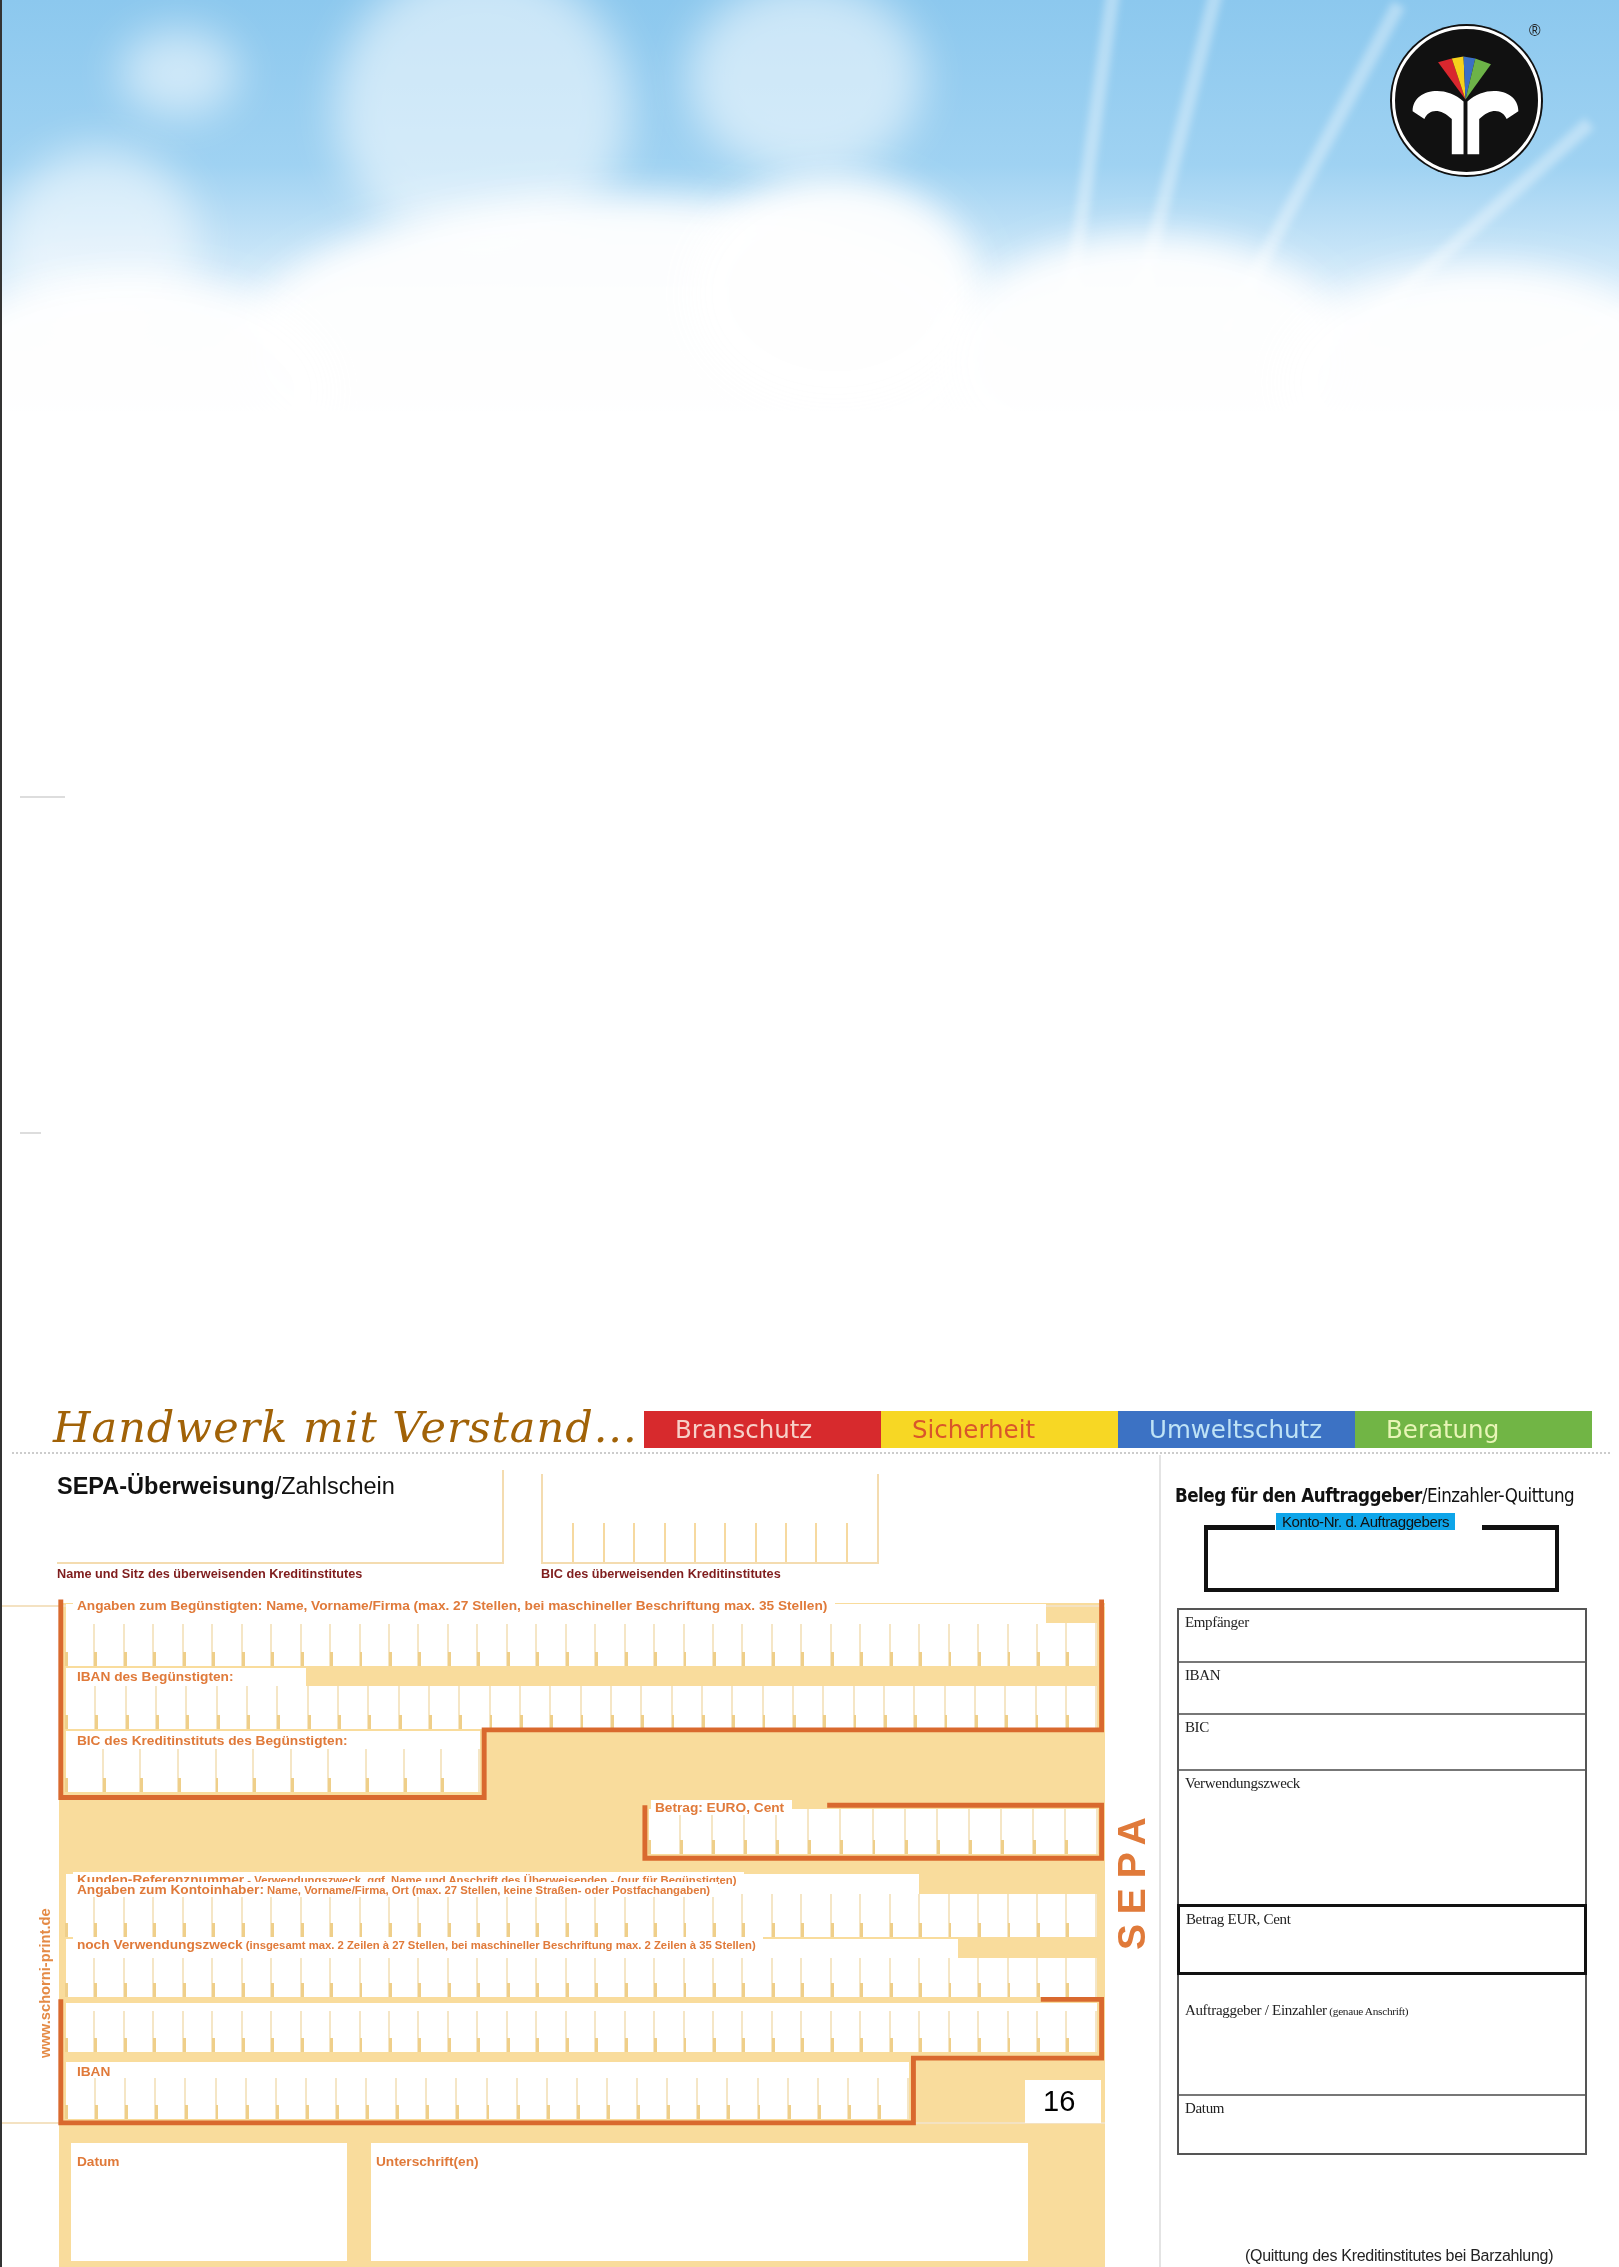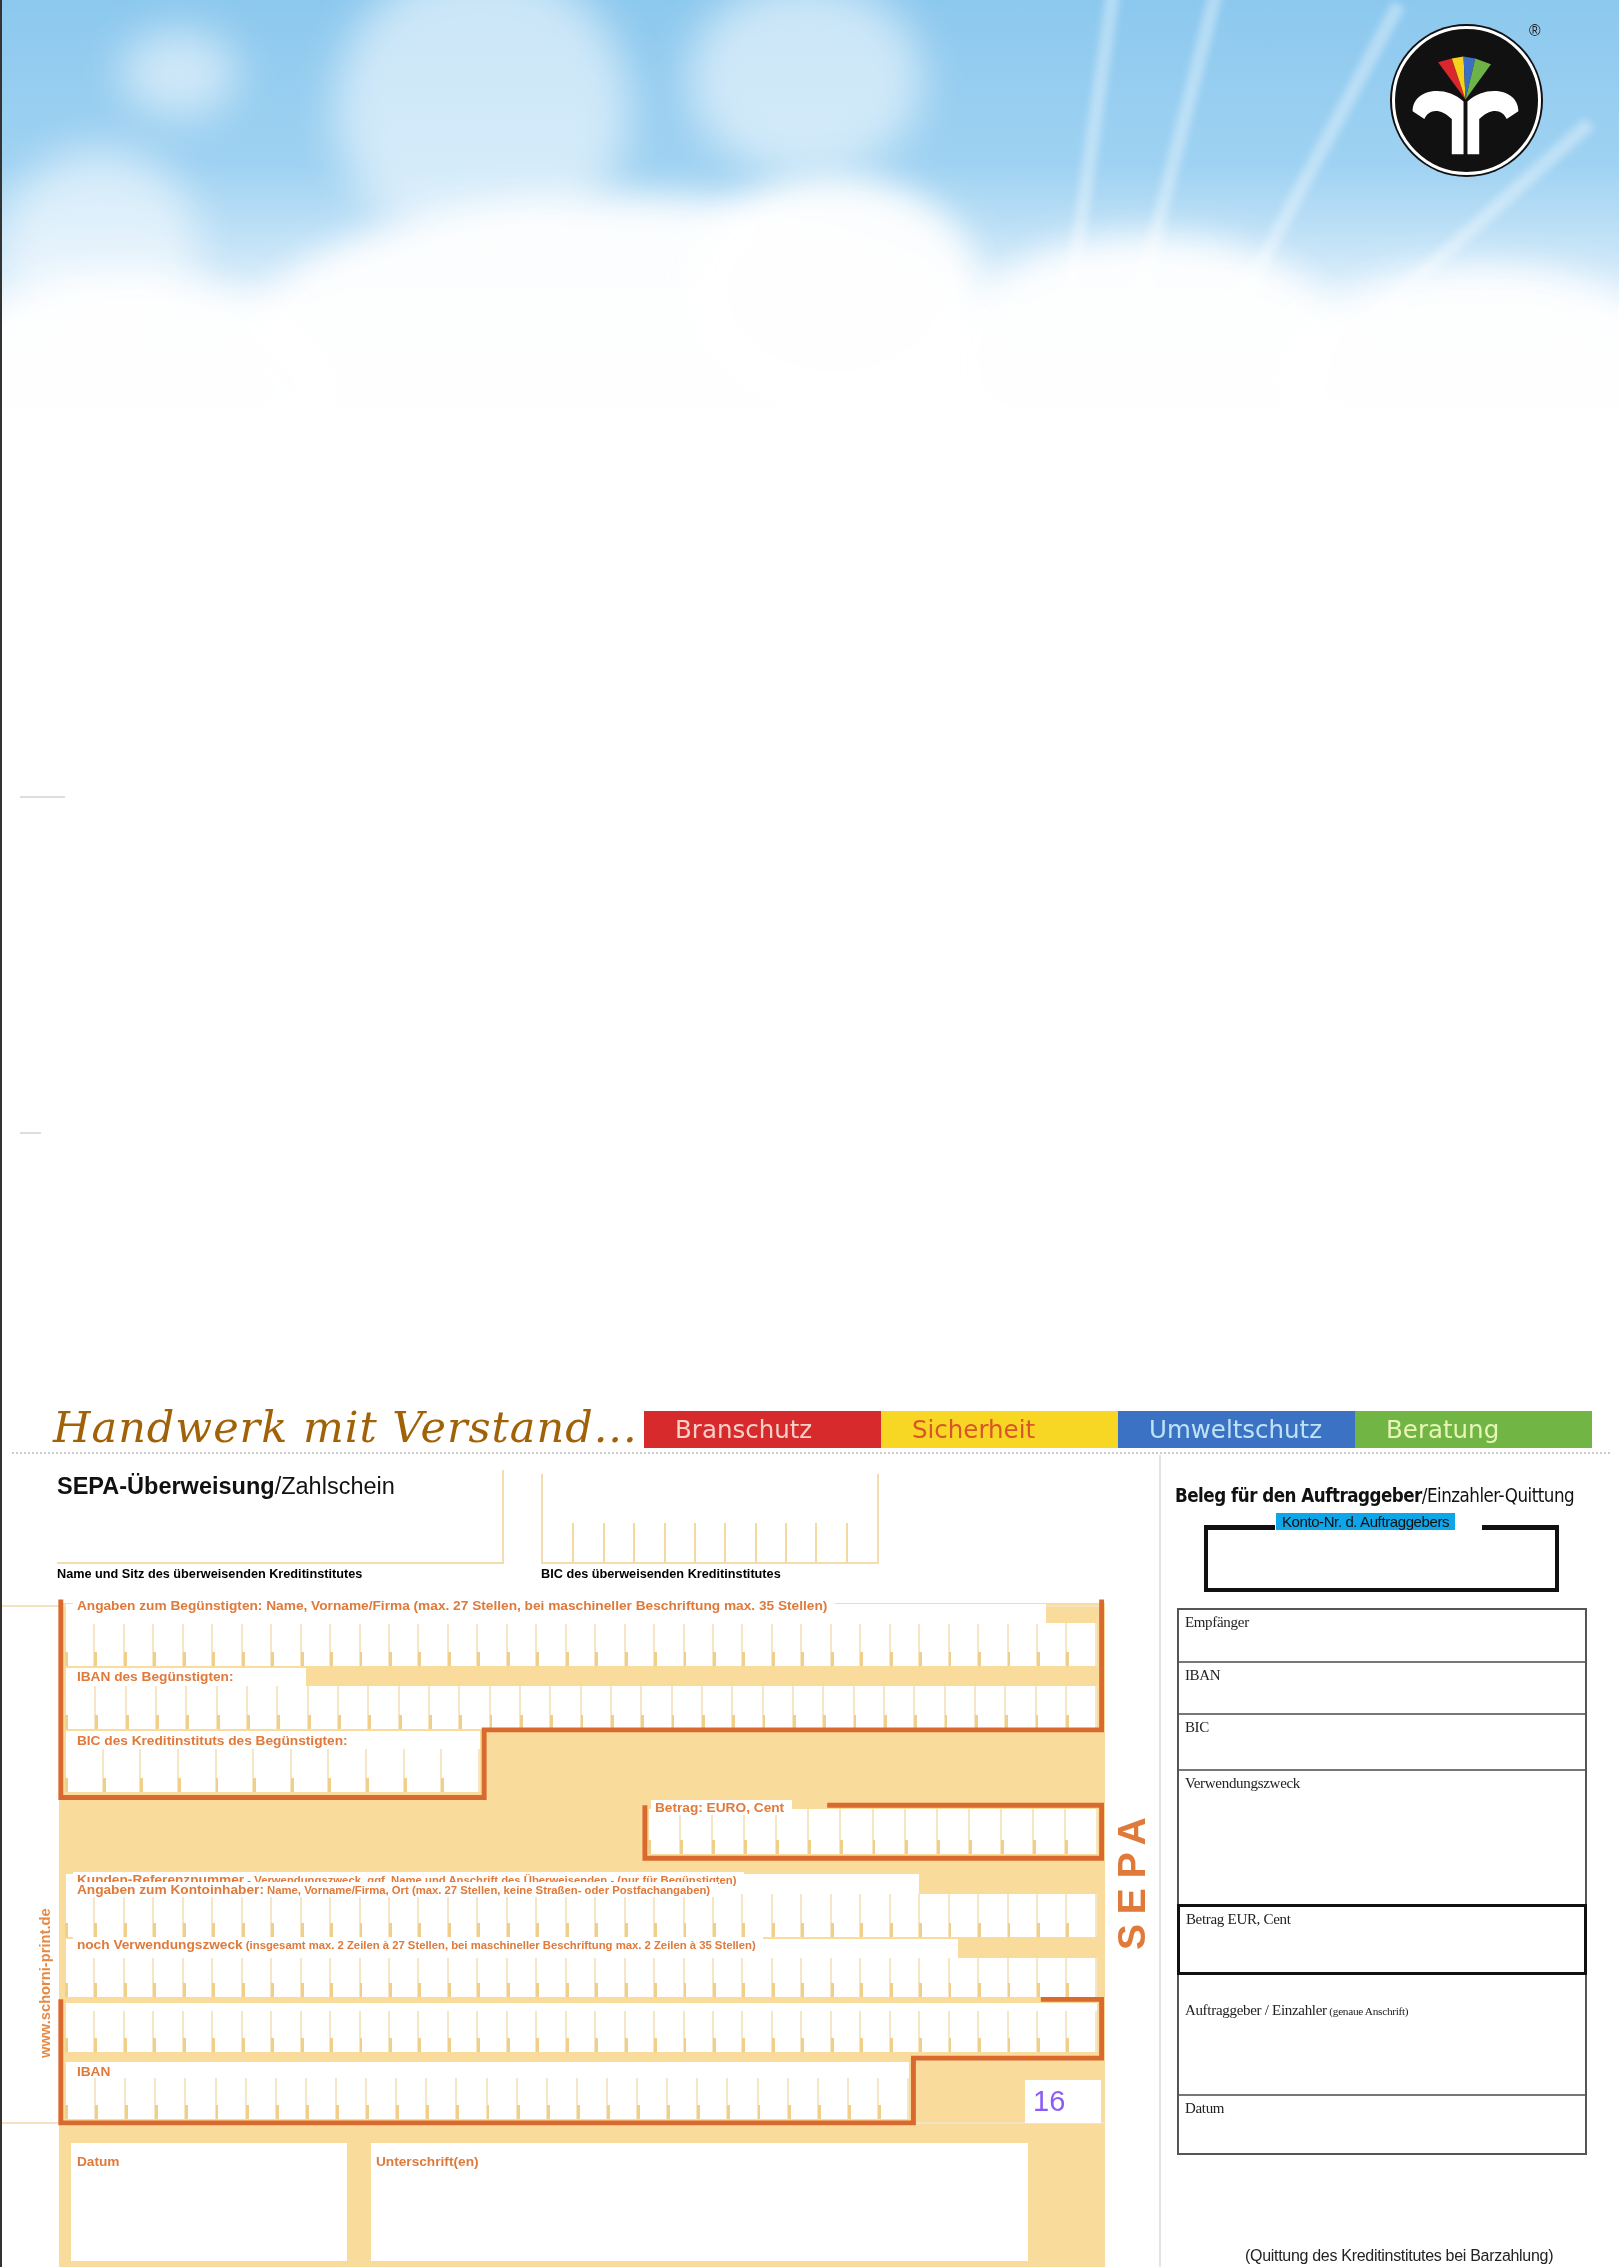--- a/index.html
+++ b/index.html
@@ -23,38 +23,38 @@
 
   
   .tagline { position: absolute; left: 51px; top: 1402px; font-family: "DejaVu Serif", serif; font-style: italic; font-size: 43px; color: #a16207; letter-spacing: 1px; }
   .stripes { position: absolute; left: 642px; top: 1411px; height: 37px; display: flex; }
   .stripe { width: 237px; height: 37px; font-family: "DejaVu Sans", sans-serif; font-size: 24.5px; padding-left: 31px; line-height: 37px; }
   .dash-line { position: absolute; left: 9.8px; top: 1452px; width: 1598px; border-top: 2px dotted #ccc; }
 
   
   .form-title { position: absolute; left: 55px; top: 1473px; font-size: 23.5px; color: #111; }
   .form-title b { font-weight: bold; }
-  .o-label { position: absolute; color: #000000; font-weight: bold; font-size: 12.7px; white-space: nowrap; }
+  .o-label { position: absolute; color: #7f1d1d; font-weight: bold; font-size: 12.7px; white-space: nowrap; }
   .note { position: absolute; left: 894px; top: 1473px; color: #e8883f; font-weight: bold; font-size: 17px; line-height: 23.5px; }
   .thin-box { position: absolute; border-right: 2px solid #f4dcb0; border-bottom: 2px solid #f4dcb0; }
   .thin-box.left { border-left: 2px solid #f4dcb0; }
   .tick { position: absolute; bottom: 0; width: 2px; background: #f6d9a0; }
 
   .peach { position: absolute; background: #f9dc9c; }
   .white-field { position: absolute; background: #fff; }
   .cells { position: absolute; display: flex; }
   .cell { flex: 1; border-right: 2px solid #f5e6c6; position: relative; }
   .cell::after { content: ""; position: absolute; left: -1px; bottom: 0; width: 2.9px; height: 13.7px; background: #efcf8a; }
   .field-label { position: absolute; color: #e07a3a; font-weight: bold; font-size: 13.7px; white-space: nowrap; background: #fff; padding: 0 7.8px 0 3.9px; }
   .field-label small { font-size: 11.3px; }
 
   .sepa-vert { position: absolute; left: 1108px; top: 1950px; transform: rotate(-90deg); transform-origin: left top; color: #e07a3a; font-size: 39px; font-weight: bold; letter-spacing: 9.8px; }
   .url-vert { position: absolute; left: 35px; top: 2058px; transform: rotate(-90deg); transform-origin: left top; color: #e48a45; font-size: 14.7px; font-weight: bold; white-space: nowrap; }
 
-  .num16 { position: absolute; left: 1023px; top: 2080px; width: 76px; height: 43px; background: #fff; font-size: 29px; color: #8b5cf6; padding-left: 8px; line-height: 43px; }
+  .num16 { position: absolute; left: 1023px; top: 2080px; width: 76px; height: 43px; background: #fff; font-size: 29px; color: #000000; padding-left: 18px; line-height: 43px; }
 
   
   .rcpt-divider { position: absolute; left: 1157px; top: 1455px; width: 2px; height: 813px; background: #e4e4e4; }
   .rcpt-title { position: absolute; left: 1173px; top: 1485px; font-size: 18.6px; color: #111; font-family: "DejaVu Sans Condensed", "DejaVu Sans", sans-serif; letter-spacing: -0.5px; }
   .rcpt-title b { font-weight: bold; }
   .konto-box { position: absolute; left: 1202px; top: 1525px; width: 355px; height: 67px; border: 4.9px solid #111; border-top: none; }
   .konto-top { position: absolute; left: 1202px; top: 1525px; width: 355px; height: 4.9px; }
   .konto-top span.bar { position: absolute; top: 0; height: 4.9px; background: #111; }
   .konto-label { position: absolute; left: 1274px; top: 1513px; font-size: 15px; color: #111; background: #0ea5e9; padding: 0 5.9px; letter-spacing: -0.4px; }
   .rcpt-table { position: absolute; left: 1175px; top: 1608px; width: 410px; border: 2px solid #555; }

